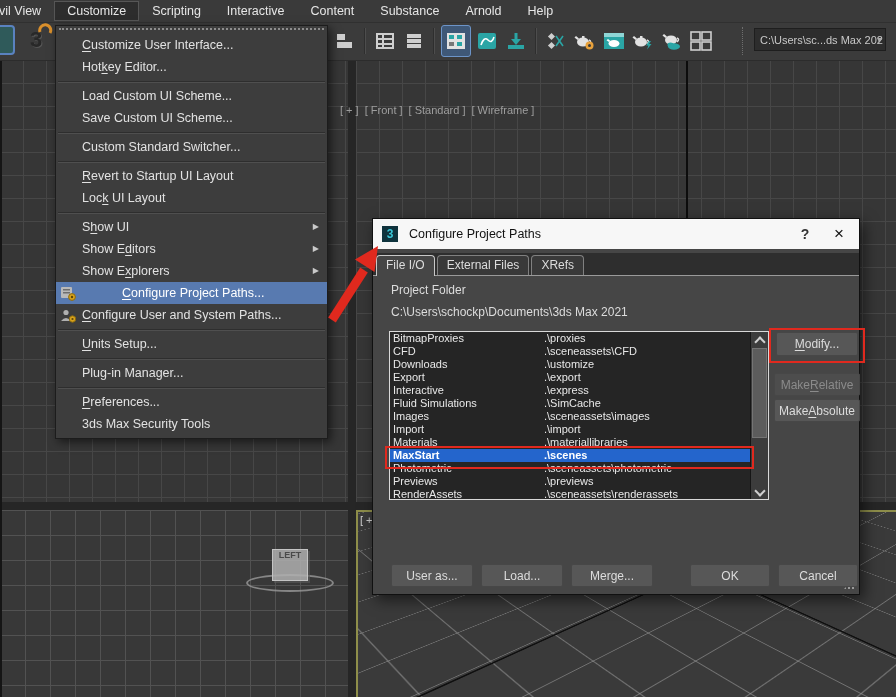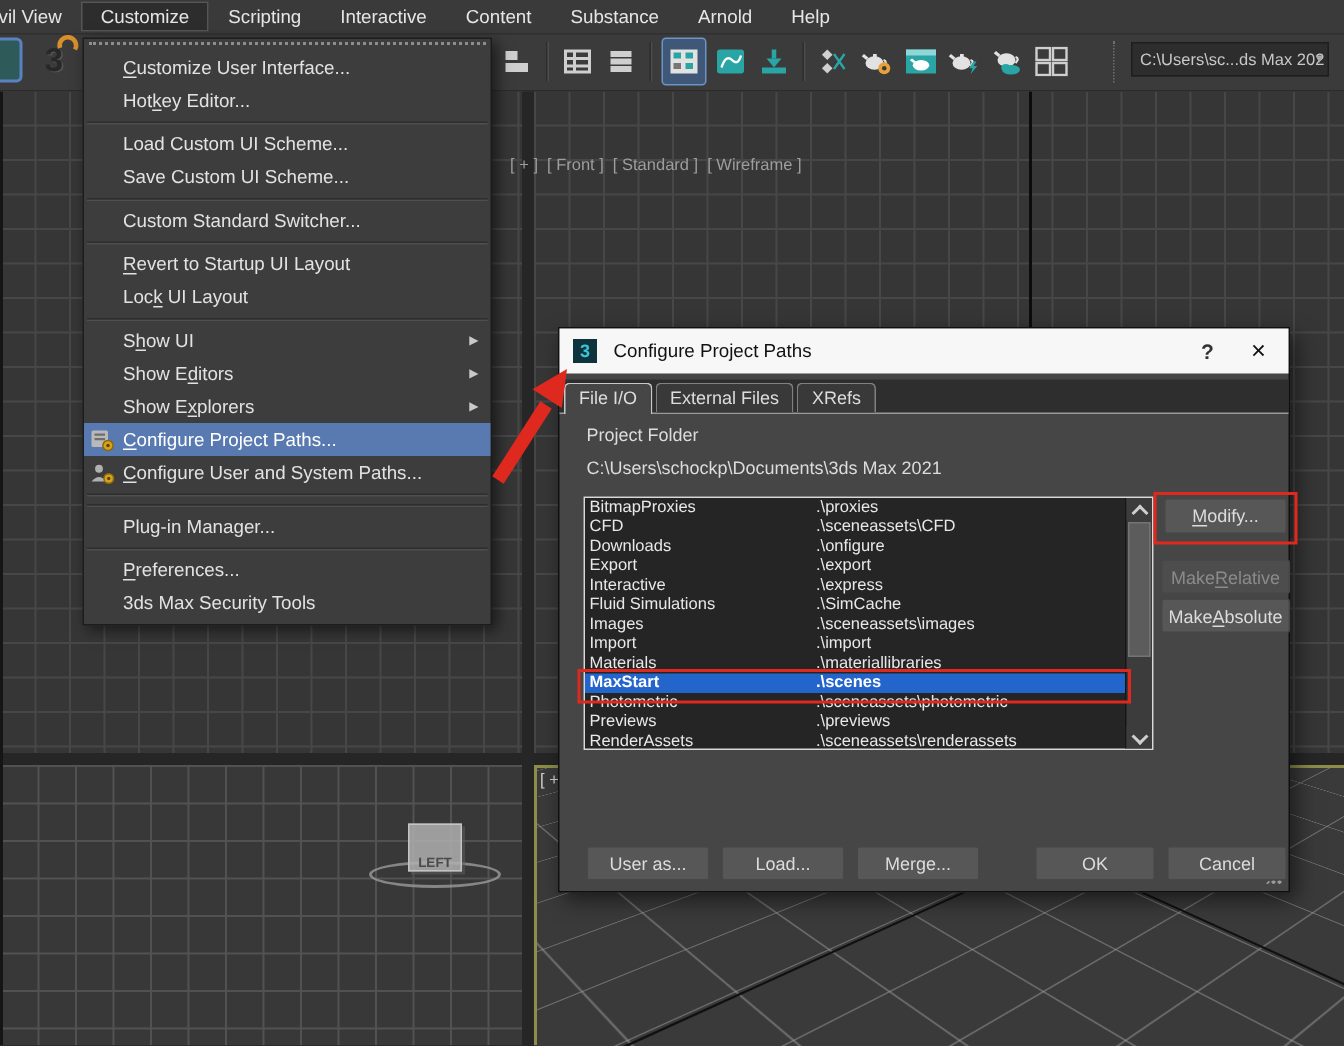--- a/index.html
+++ b/index.html
@@ -60,34 +60,34 @@
           repeating-linear-gradient(0deg,rgba(160,160,160,.55) 0 1px,transparent 1px 56px),
           repeating-linear-gradient(90deg,rgba(160,160,160,.55) 0 1px,transparent 1px 56px);
         transform:perspective(620px) rotateX(63deg) rotateZ(45deg);}
   #front-label{position:absolute;left:340px;top:104px;display:flex;gap:6px;z-index:3;}
   .vp-seg{color:#9e9e9e;font-size:11px;white-space:nowrap;}
   #persp-label{position:absolute;left:360px;top:514px;display:flex;gap:6px;z-index:3;}
   #persp-label .vp-seg{color:#d0d0d0;}
   #viewcube{position:absolute;left:272px;top:549px;width:34px;height:30px;z-index:3;
             background:rgba(175,175,175,.85);border:1px solid #c4c4c4;
             box-shadow:2px 2px 0 rgba(90,90,90,.6);
-            display:flex;align-items:flex-end;justify-content:center;}
+            display:flex;align-items:flex-start;justify-content:center;}
   #viewcube span{font-size:9px;font-weight:bold;color:#4a4a4a;letter-spacing:0;}
   #vc-ring{position:absolute;left:246px;top:574px;width:84px;height:14px;z-index:2;
            border:2px solid rgba(160,160,160,.75);border-radius:50%;}
   #left-edge{position:absolute;left:0;top:60px;width:2px;height:637px;background:#151515;z-index:2;}
 
   
   #cust-menu{position:absolute;left:55px;top:25px;width:273px;background:#3d3d3d;
              border:1px solid #1c1c1c;box-shadow:3px 3px 9px rgba(0,0,0,.55);
              z-index:30;padding-bottom:3px;box-sizing:border-box;}
   .tearoff{height:4px;border-top:2px dotted #8d8d8d;margin:2px 3px 0 3px;}
   .menu-item{height:22px;line-height:22px;display:flex;align-items:center;color:#e2e2e2;
              font-size:12.5px;white-space:nowrap;cursor:default;}
-  .menu-item.selected{background:#587ab0;color:#fff;}
+  .menu-item.selected{background:#587ab0;color:#fff;gap:40px;}
   .mi-icon{width:24px;flex:0 0 24px;display:flex;justify-content:center;align-items:center;}
   .mi-label{flex:1;padding-left:2px;}
   .mi-label u{text-underline-offset:2px;}
   .mi-arrow{color:#c9c9c9;font-size:8px;padding-right:8px;}
   .menu-sep{height:7px;position:relative;}
   .menu-sep:after{content:"";position:absolute;left:2px;right:2px;top:3px;height:1px;background:#2e2e2e;
                   box-shadow:0 1px 0 #4f4f4f;}
 
   
   #dlg{position:absolute;left:372px;top:218px;width:488px;height:377px;background:#464646;
@@ -357,20 +357,24 @@
           <svg width="17" height="15">
             <circle cx="6" cy="4.5" r="2.6" fill="#b0b0b0"></circle>
             <path d="M1 13 q5-6 10 0 z" fill="#b0b0b0"></path>
             <circle cx="12.5" cy="11" r="3.2" fill="#d8a21b" stroke="#8a6a10"></circle>
             <circle cx="12.5" cy="11" r="1.1" fill="#5d4708"></circle>
           </svg>
         </span>
         <span class="mi-label"><u>C</u>onfigure User and System Paths...</span>
       </div>
       <div class="menu-sep"></div>
+      <div class="menu-item">
+        <span class="mi-icon"></span>
+        <span class="mi-label"><u>U</u>nits Setup...</span>
+      </div>
       <div class="menu-sep"></div>
       <div class="menu-item">
         <span class="mi-icon"></span>
         <span class="mi-label">Plug-in Manager...</span>
       </div>
       <div class="menu-sep"></div>
       <div class="menu-item">
         <span class="mi-icon"></span>
         <span class="mi-label"><u>P</u>references...</span>
       </div>
@@ -391,21 +395,21 @@
         <div class="tab active">File I/O</div>
         <div class="tab">External Files</div>
         <div class="tab">XRefs</div>
       </div>
     <div class="dlg-label" style="top:64px;">Project Folder</div>
     <div class="dlg-label" style="top:86px;">C:\Users\schockp\Documents\3ds Max 2021</div>
     <div id="path-list">
       <div id="list-rows">
           <div class="lrow"><span class="lname">BitmapProxies</span><span class="lpath">.\proxies</span></div>
           <div class="lrow"><span class="lname">CFD</span><span class="lpath">.\sceneassets\CFD</span></div>
-          <div class="lrow"><span class="lname">Downloads</span><span class="lpath">.\onfigure</span></div>
+          <div class="lrow"><span class="lname">Downloads</span><span class="lpath">.\ustomize</span></div>
           <div class="lrow"><span class="lname">Export</span><span class="lpath">.\export</span></div>
           <div class="lrow"><span class="lname">Interactive</span><span class="lpath">.\express</span></div>
           <div class="lrow"><span class="lname">Fluid Simulations</span><span class="lpath">.\SimCache</span></div>
           <div class="lrow"><span class="lname">Images</span><span class="lpath">.\sceneassets\images</span></div>
           <div class="lrow"><span class="lname">Import</span><span class="lpath">.\import</span></div>
           <div class="lrow"><span class="lname">Materials</span><span class="lpath">.\materiallibraries</span></div>
           <div class="lrow selected"><span class="lname">MaxStart</span><span class="lpath">.\scenes</span></div>
           <div class="lrow"><span class="lname">Photometric</span><span class="lpath">.\sceneassets\photometric</span></div>
           <div class="lrow"><span class="lname">Previews</span><span class="lpath">.\previews</span></div>
           <div class="lrow"><span class="lname">RenderAssets</span><span class="lpath">.\sceneassets\renderassets</span></div>

